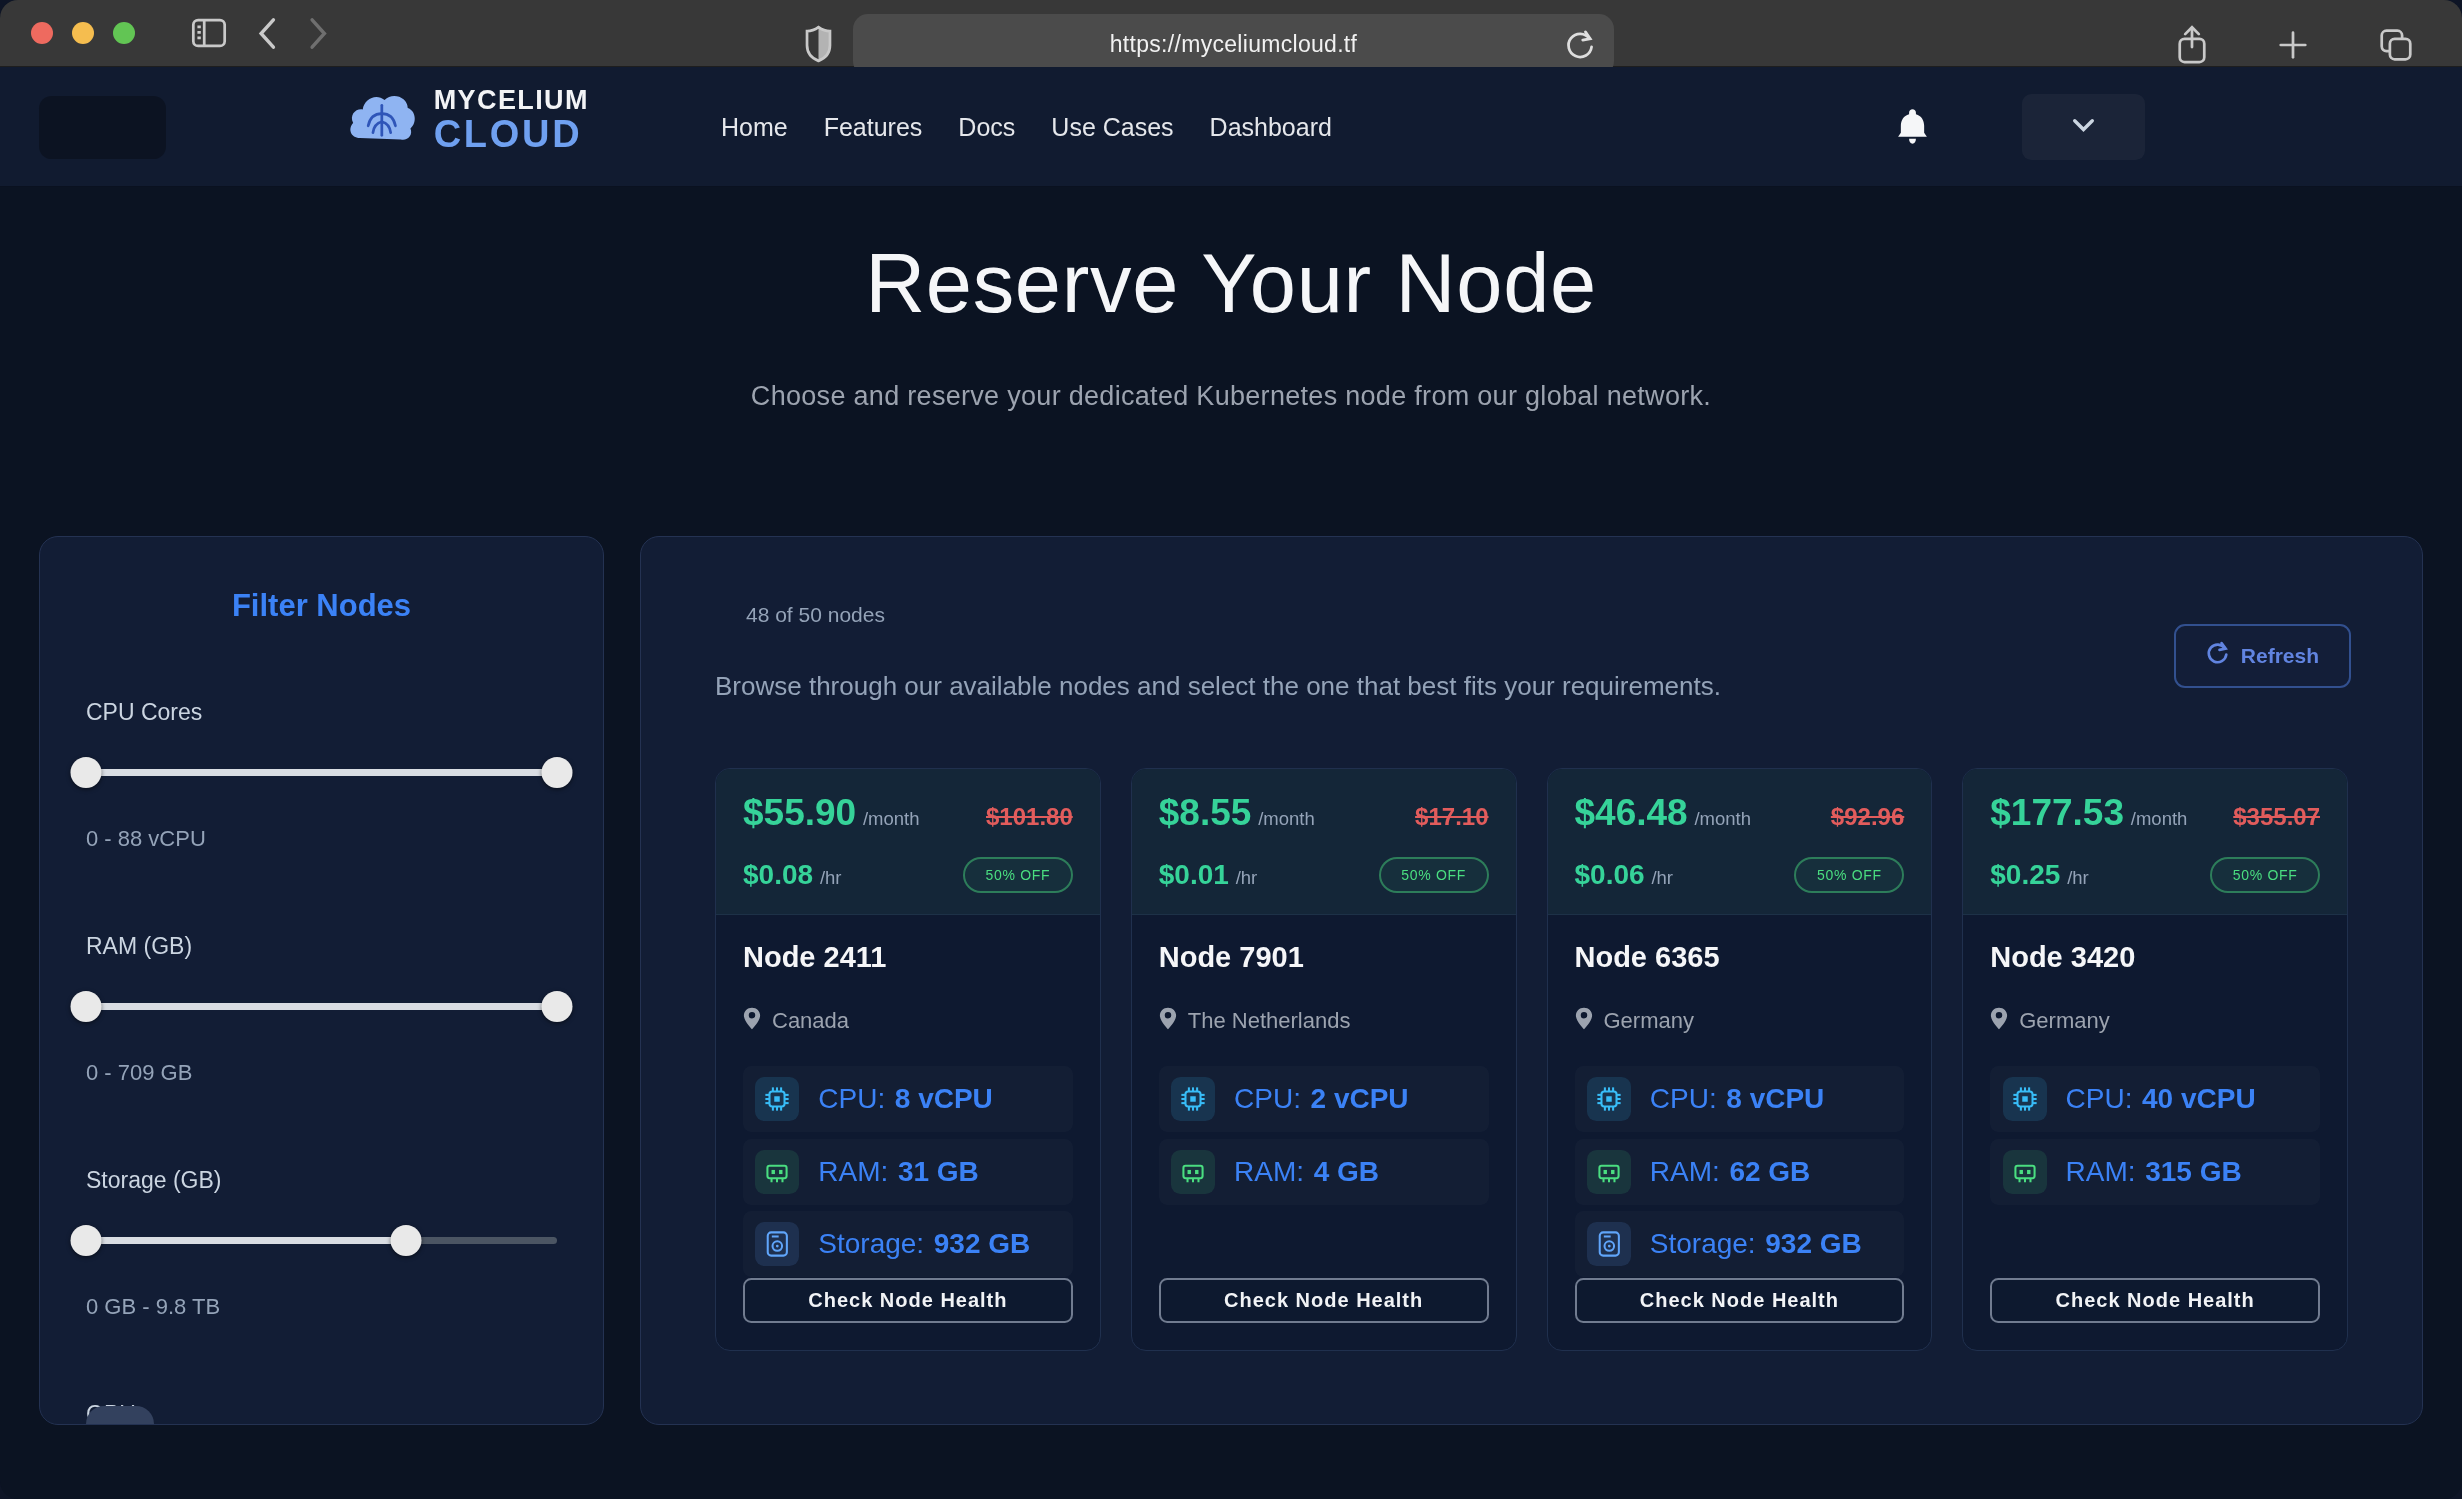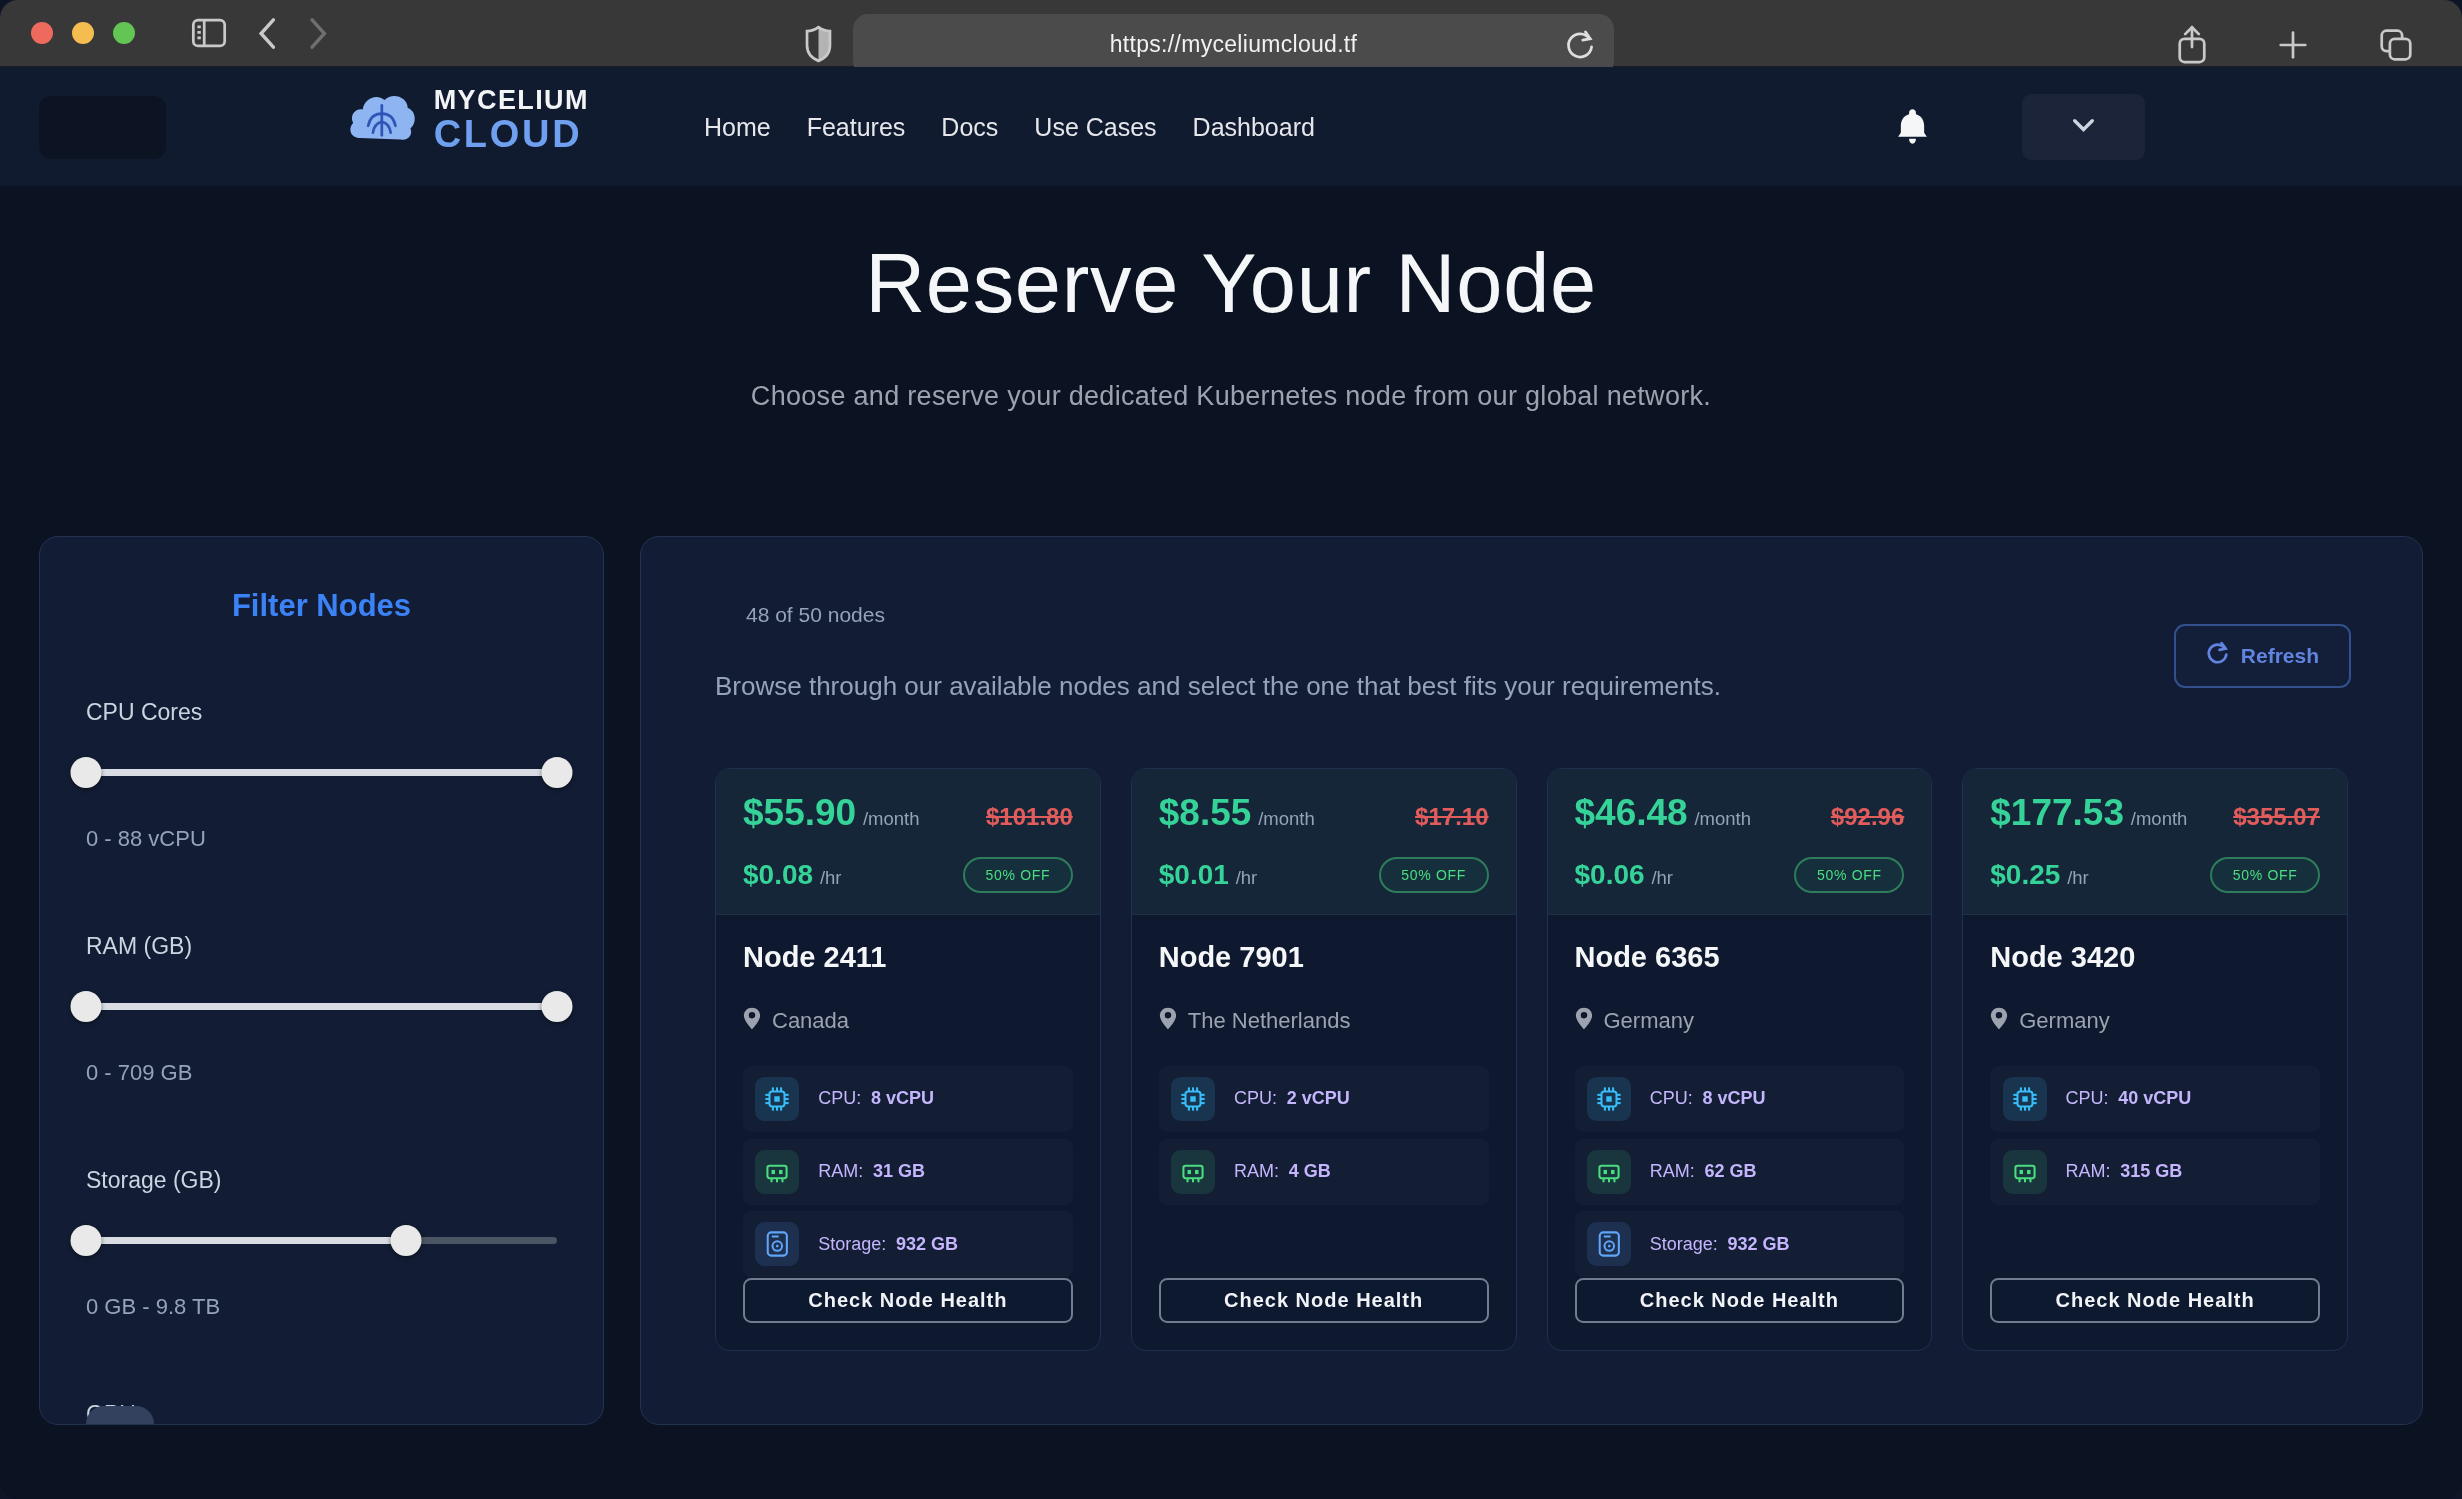--- a/index.html
+++ b/index.html
@@ -20,21 +20,21 @@
   .shield { position:absolute; left:805px; top:24.6px; color:#c9c9c9; }
   .chrome-right { position:absolute; right:34px; top:0; height:90px; display:flex; align-items:center; gap:41px; }
 
   
   .navbar { height:120px; background:#111b30; display:flex; align-items:center; position:relative; border-bottom:1.4px solid #0a1120; }
   .nav-dark-box { position:absolute; left:39px; top:29px; width:127px; height:63px; border-radius:12.3px; background:rgba(0,0,0,.28); }
   .brand { position:absolute; left:345px; top:19px; display:flex; align-items:center; gap:13.7px; }
   .brand-text { display:flex; flex-direction:column; line-height:1; }
   .brand-line1 { color:#f3f4f6; font-weight:800; font-size:27px; letter-spacing:1.4px; }
   .brand-line2 { color:#6fa0f0; font-weight:800; font-size:38px; letter-spacing:2.7px; margin-top:1.4px; }
-  .nav-links { position:absolute; left:704px; top:0; height:120px; display:flex; gap:36px; }
+  .nav-links { position:absolute; left:721px; top:0; height:120px; display:flex; gap:36px; }
   .nav-link { color:#e5e7eb; font-size:25px; cursor:pointer; background:none; border:none; font-family:inherit; }
   .bell-btn { position:absolute; left:1881px; top:30px; width:62px; height:62px; background:none; border:none; color:#f5f6f8; }
   .user-btn { position:absolute; left:2022px; top:27px; width:123px; height:66px; border:none; border-radius:9.6px; background:rgba(255,255,255,.045); color:#cbd5e1; display:flex; align-items:center; justify-content:center; }
 
   
   .hero { height:349px; text-align:center; }
   .hero h1 { padding-top:49px; font-size:83px; font-weight:500; color:#f5f6f8; letter-spacing:0.7px; }
   .hero p { margin-top:49px; font-size:27px; color:#9ca3af; letter-spacing:0.3px; }
 
   
@@ -74,21 +74,21 @@
   .badge { color:#4ade80; border:2.1px solid rgba(74,222,128,.45); background:rgba(74,222,128,.05); border-radius:683px; font-size:14px; font-weight:400; padding:8.2px 20.5px; letter-spacing:0.7px; }
   .card-body { padding:26px 27px 27px; display:flex; flex-direction:column; flex:1; }
   .node-name { color:#f5f6f8; font-size:29px; font-weight:700; }
   .loc { display:flex; align-items:center; gap:11px; color:#9ca3af; font-size:22px; margin-top:33px; }
   .specs { margin-top:30px; display:flex; flex-direction:column; gap:6.8px; }
   .spec { display:flex; align-items:center; gap:19px; background:rgba(255,255,255,.025); border-radius:8.2px; padding:11px 12.3px; }
   .tile { width:44px; height:44px; border-radius:9.6px; display:flex; align-items:center; justify-content:center; flex:none; }
   .tile.cpu { background:rgba(56,189,248,.14); color:#38bdf8; }
   .tile.ram { background:rgba(74,222,128,.12); color:#4ade80; }
   .tile.sto { background:rgba(96,165,250,.14); color:#60a5fa; }
-  .spec-text { color:#c4b5fd; font-size:18px; }
+  .spec-text { color:#3b82f6; font-size:28px; }
   .spec-text .sv { margin-left:9.6px; font-weight:600; }
   .health-btn { margin-top:auto; height:45px; border:2.1px solid #717c90; border-radius:8.2px; background:rgba(13,24,48,.4); color:#f1f3f6; font-size:20px; font-weight:700; letter-spacing:1px; font-family:inherit; }
 </style>
 </head>
 <body>
 
 <div class="window">
 
   <div class="chrome">
     <div class="traffic">

